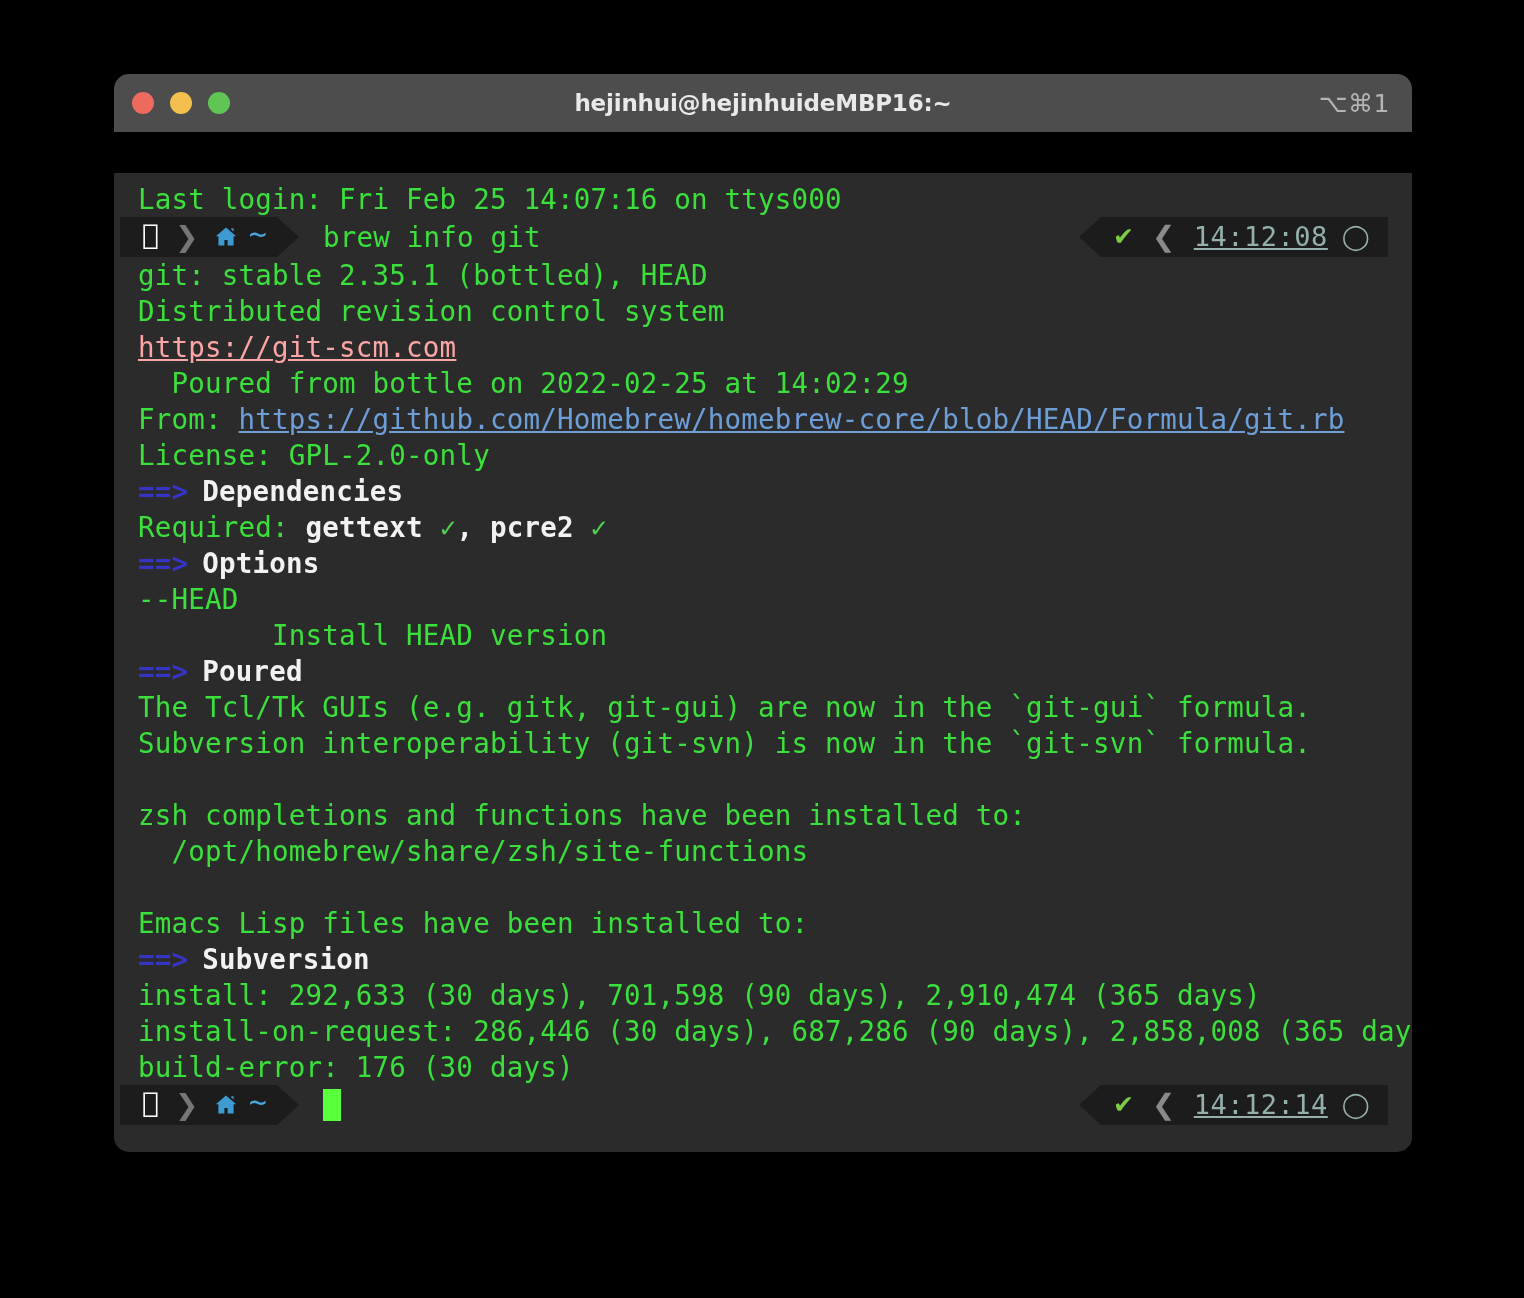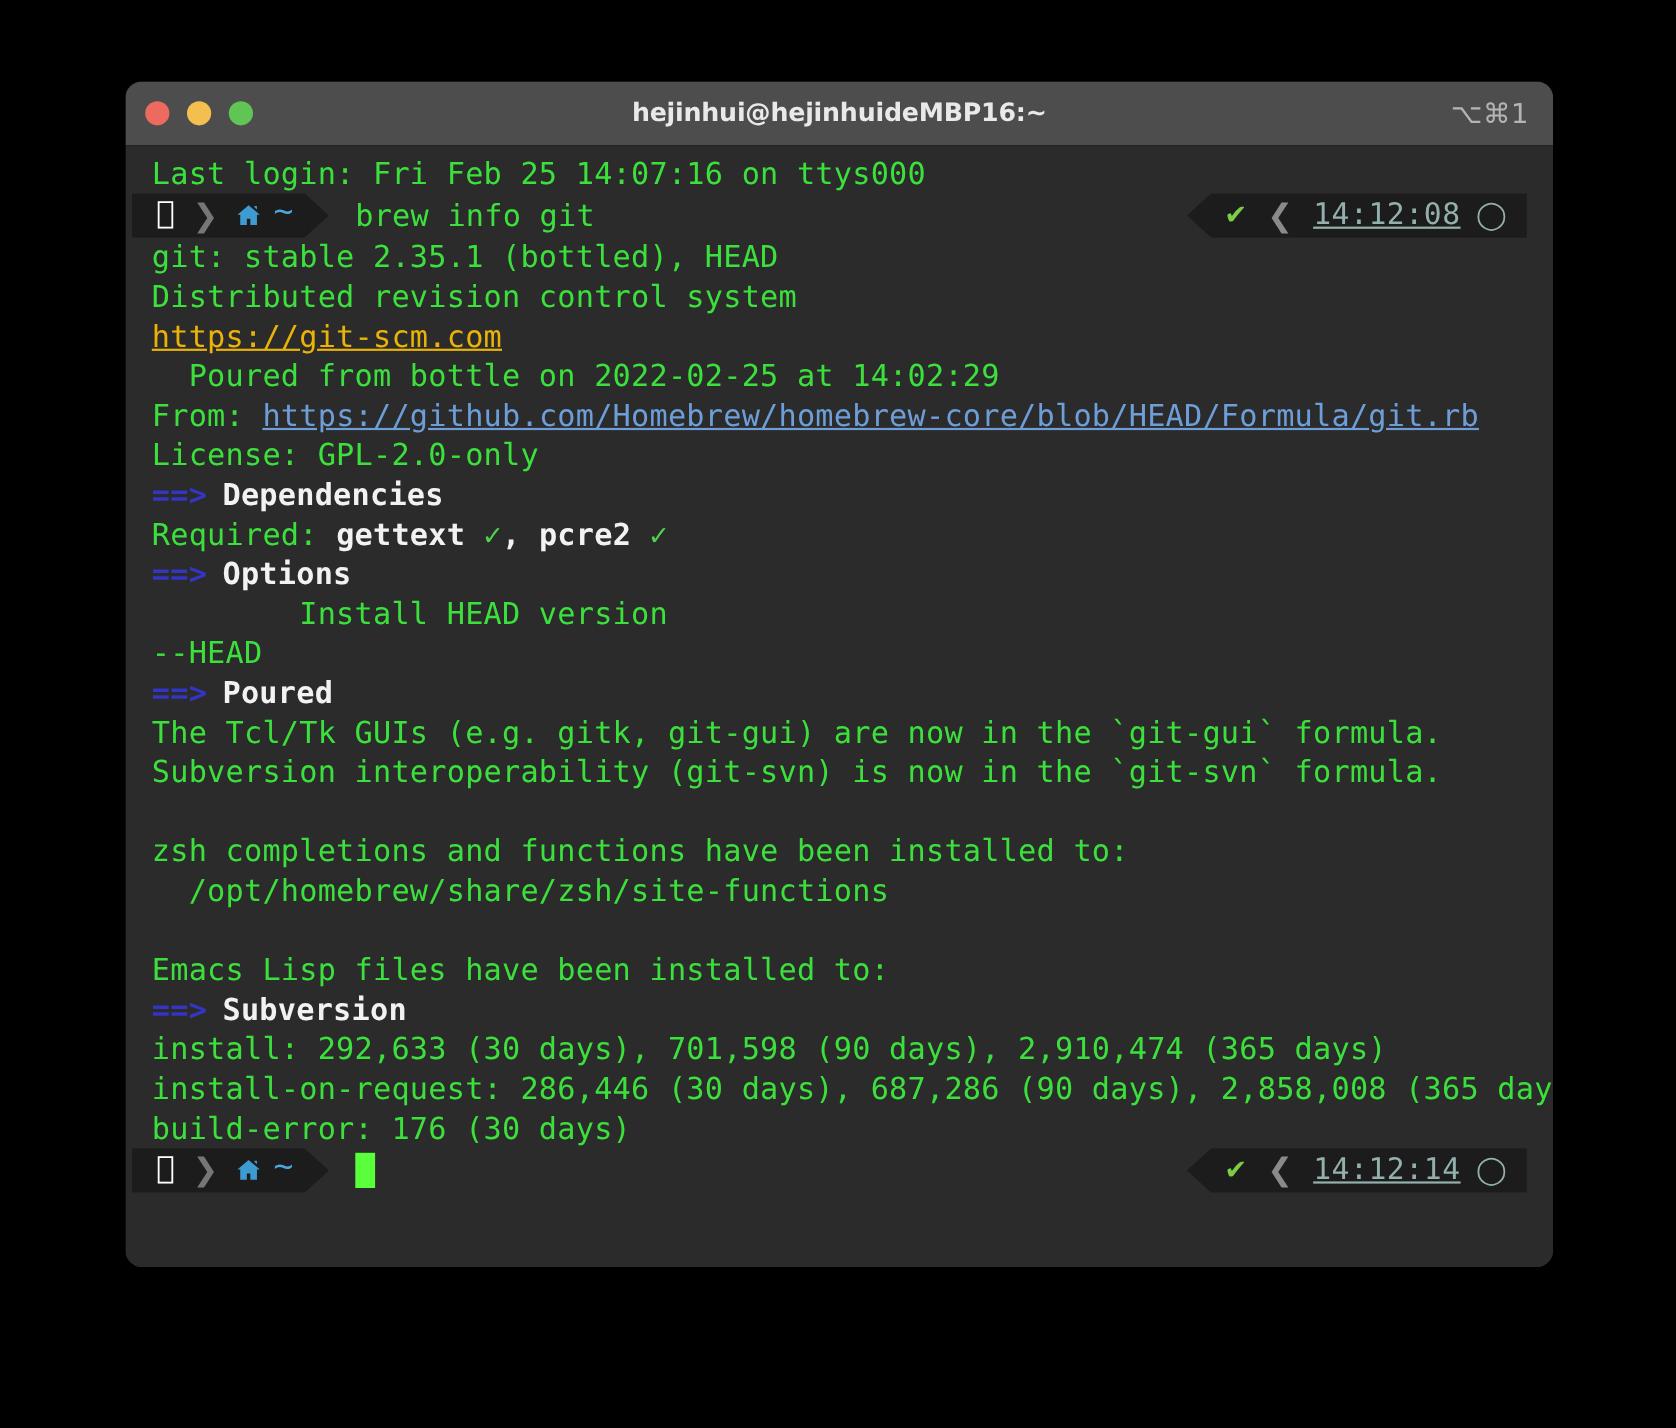--- a/index.html
+++ b/index.html
@@ -69,39 +69,40 @@
   }
 
   
   #terminal-body {
     position: relative;
     height: 1020px;
     background: #2b2b2b;
     padding: 8px 0 0 0;
     box-sizing: border-box;
     overflow: hidden;
+    margin-top: 41px;
   }
 
   .line {
     height: 36px;
     line-height: 36px;
     font-size: 27.5px;
     white-space: pre;
     color: #3ce03c;
     padding-left: 24px;
     position: relative;
     letter-spacing: 0.2px;
   }
   .line.blank { color: transparent; }
 
   .grn   { color: #3ce03c; }
   .wht   { color: #f2f2f2; font-weight: bold; }
   .arrow { color: #3535c4; font-weight: bold; }
   .link  { color: #6e9ed8; text-decoration: underline; }
-  .ulgrn { color: #eab308; text-decoration: underline; }
+  .ulgrn { color: #fca5a5; text-decoration: underline; }
   .sel   { background: #bad1fc; color: #1d1d1d; }
   .chk   { color: #50d050; }
 
   
   .prompt-line {
     height: 40px;
     position: relative;
     padding-left: 0;
     display: flex;
     align-items: center;
@@ -256,22 +257,22 @@
     <div class="line">Distributed revision control system</div>
     <div class="line"><span class="ulgrn">https://git-scm.com</span></div>
     <div class="line">  Poured from bottle on 2022-02-25 at 14:02:29</div>
     <div class="line"><span class="grn">From: </span><span class="link">https://github.com/Homebrew/homebrew-core/blob/HEAD/Formula/git.rb</span></div>
     <div class="line">License: GPL-2.0-only</div>
 
     <div class="line"><span class="arrow">==&gt;</span><span class="wht" style="margin-left:14px;">Dependencies</span></div>
     <div class="line"><span class="grn">Required: </span><span class="wht">gettext</span><span class="chk"> <span>✓</span></span><span class="wht">, </span><span class="wht">pcre2</span><span class="chk"> <span>✓</span></span></div>
 
     <div class="line"><span class="arrow">==&gt;</span><span class="wht" style="margin-left:14px;">Options</span></div>
+    <div class="line">--HEAD</div>
     <div class="line">        Install HEAD version</div>
-    <div class="line">--HEAD</div>
 
     <div class="line"><span class="arrow">==&gt;</span><span class="wht" style="margin-left:14px;">Poured</span></div>
     <div class="line">The Tcl/Tk GUIs (e.g. gitk, git-gui) are now in the `git-gui` formula.</div>
     <div class="line">Subversion interoperability (git-svn) is now in the `git-svn` formula.</div>
     <div class="line blank">&nbsp;</div>
     <div class="line">zsh completions and functions have been installed to:</div>
     <div class="line">  /opt/homebrew/share/zsh/site-functions</div>
     <div class="line blank">&nbsp;</div>
     <div class="line">Emacs Lisp files have been installed to:</div>
 

